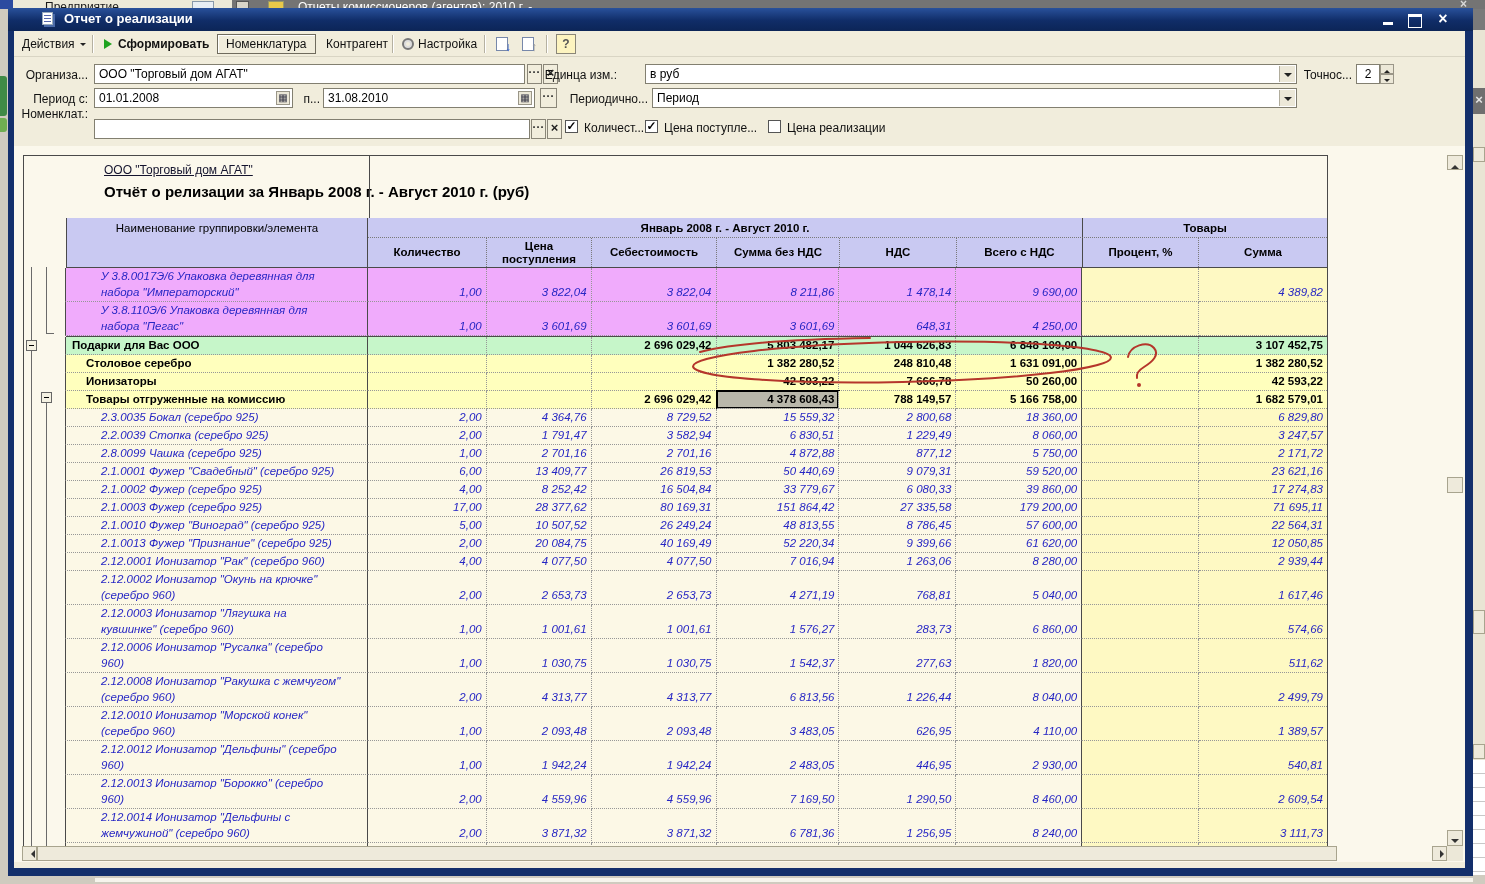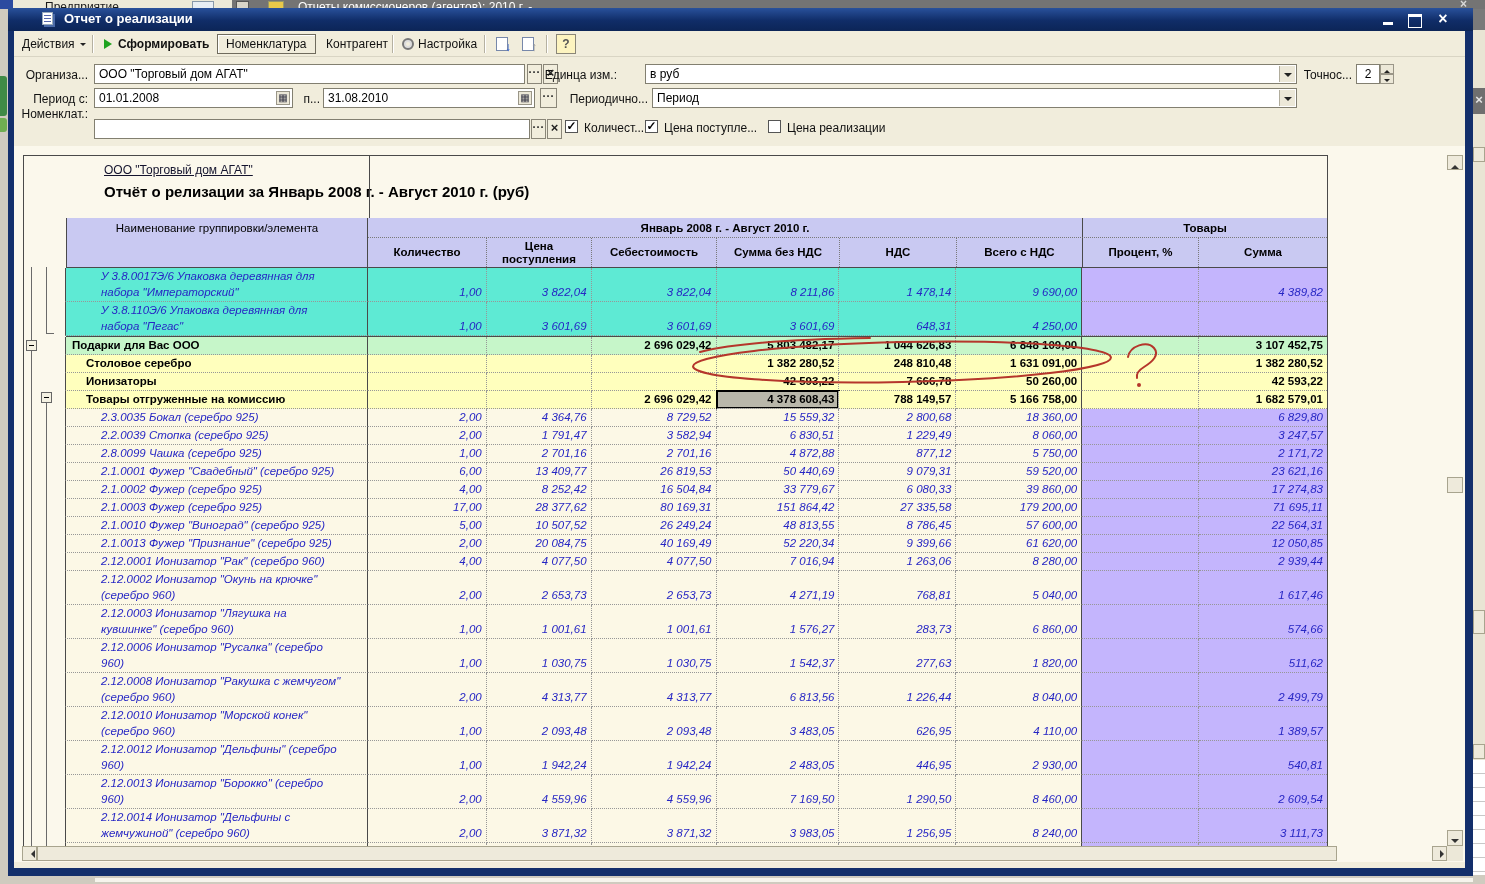--- a/index.html
+++ b/index.html
@@ -102,23 +102,23 @@
   #hr2 > div.solid-l { border-left:1px solid #4a4a4a; margin-left:-1px; }
   
   .trow { display:flex; margin-left:42px; min-height:17px; }
   .cell { border-right:1px dotted #979797; border-bottom:1px dotted #979797; display:flex; align-items:flex-end; justify-content:flex-end; padding:0 4px 1px 0; font-size:11.5px; font-style:italic; color:var(--blue); line-height:16px; overflow:hidden; }
   .cell.c-name { justify-content:flex-start; white-space:pre-line; border-left:1px solid #4a4a4a; margin-left:-1px; border-right:1px solid #4a4a4a; }
   .cell.c-gross { border-right:1px solid #4a4a4a; }
   .cell.c-profit { border-right:none; }
   .trow .c-name.lvl1 { padding-left:6px; }
   .trow .c-name.lvl2 { padding-left:20px; }
   .trow .c-name.lvl3 { padding-left:35px; }
-  .trow.detail.bg-white .cell { background:#5eead4; }
+  .trow.detail.bg-white .cell { background:#f0abfc; }
   .trow.detail.bg-cream .cell { background:#fcf8e6; }
-  .trow.detail .cell.c-pct, .trow.detail .cell.c-profit { background:#c4b5fd; }
+  .trow.detail .cell.c-pct, .trow.detail .cell.c-profit { background:#fef9c3; }
   .trow.group-green .cell, .trow.group-yellow .cell { font-style:normal; font-weight:bold; color:#000; }
   .trow.group-green .cell { background:var(--green); }
   .trow.group-green { border-top:1px solid #4a4a4a; min-height:18px; }
   .trow.group-yellow .cell { background:var(--yellow); }
   .trow.tall { min-height:18px; }
   .cell.sel { background:var(--selbg) !important; box-shadow:inset 0 0 0 1px #000; outline:1px solid #000; outline-offset:0; }
   
   .tree-v { position:absolute; width:1px; background:#6a6a6a; }
   .tree-h { position:absolute; height:1px; background:#6a6a6a; }
   .tree-box { position:absolute; width:11px; height:11px; border:1px solid #666; background:#f4f1e2; }
@@ -531,21 +531,21 @@
           <div class="cell c-gross" style="width: 126px;">8 460,00</div>
           <div class="cell c-pct" style="width: 117px;"></div>
           <div class="cell c-profit" style="width: 128px;">2 609,54</div>
         </div>
         <div class="trow detail bg-cream">
           <div class="cell c-name lvl3" style="width: 303px;">2.12.0014 Ионизатор "Дельфины с
 жемчужиной" (серебро 960)</div>
           <div class="cell c-qty" style="width: 119px;">2,00</div>
           <div class="cell c-price" style="width: 105px;">3 871,32</div>
           <div class="cell c-cost" style="width: 125px;">3 871,32</div>
-          <div class="cell c-net" style="width: 123px;">3 983,05</div>
+          <div class="cell c-net" style="width: 123px;">6 781,36</div>
           <div class="cell c-vat" style="width: 117px;">1 256,95</div>
           <div class="cell c-gross" style="width: 126px;">8 240,00</div>
           <div class="cell c-pct" style="width: 117px;"></div>
           <div class="cell c-profit" style="width: 128px;">3 111,73</div>
         </div>
         <div class="trow detail bg-cream">
           <div class="cell c-name lvl3" style="width: 303px;">2.12.0015 Ионизатор "Звезда" (серебро 960)</div>
           <div class="cell c-qty" style="width: 119px;">1,00</div>
           <div class="cell c-price" style="width: 105px;">1 045,38</div>
           <div class="cell c-cost" style="width: 125px;">1 045,38</div>

